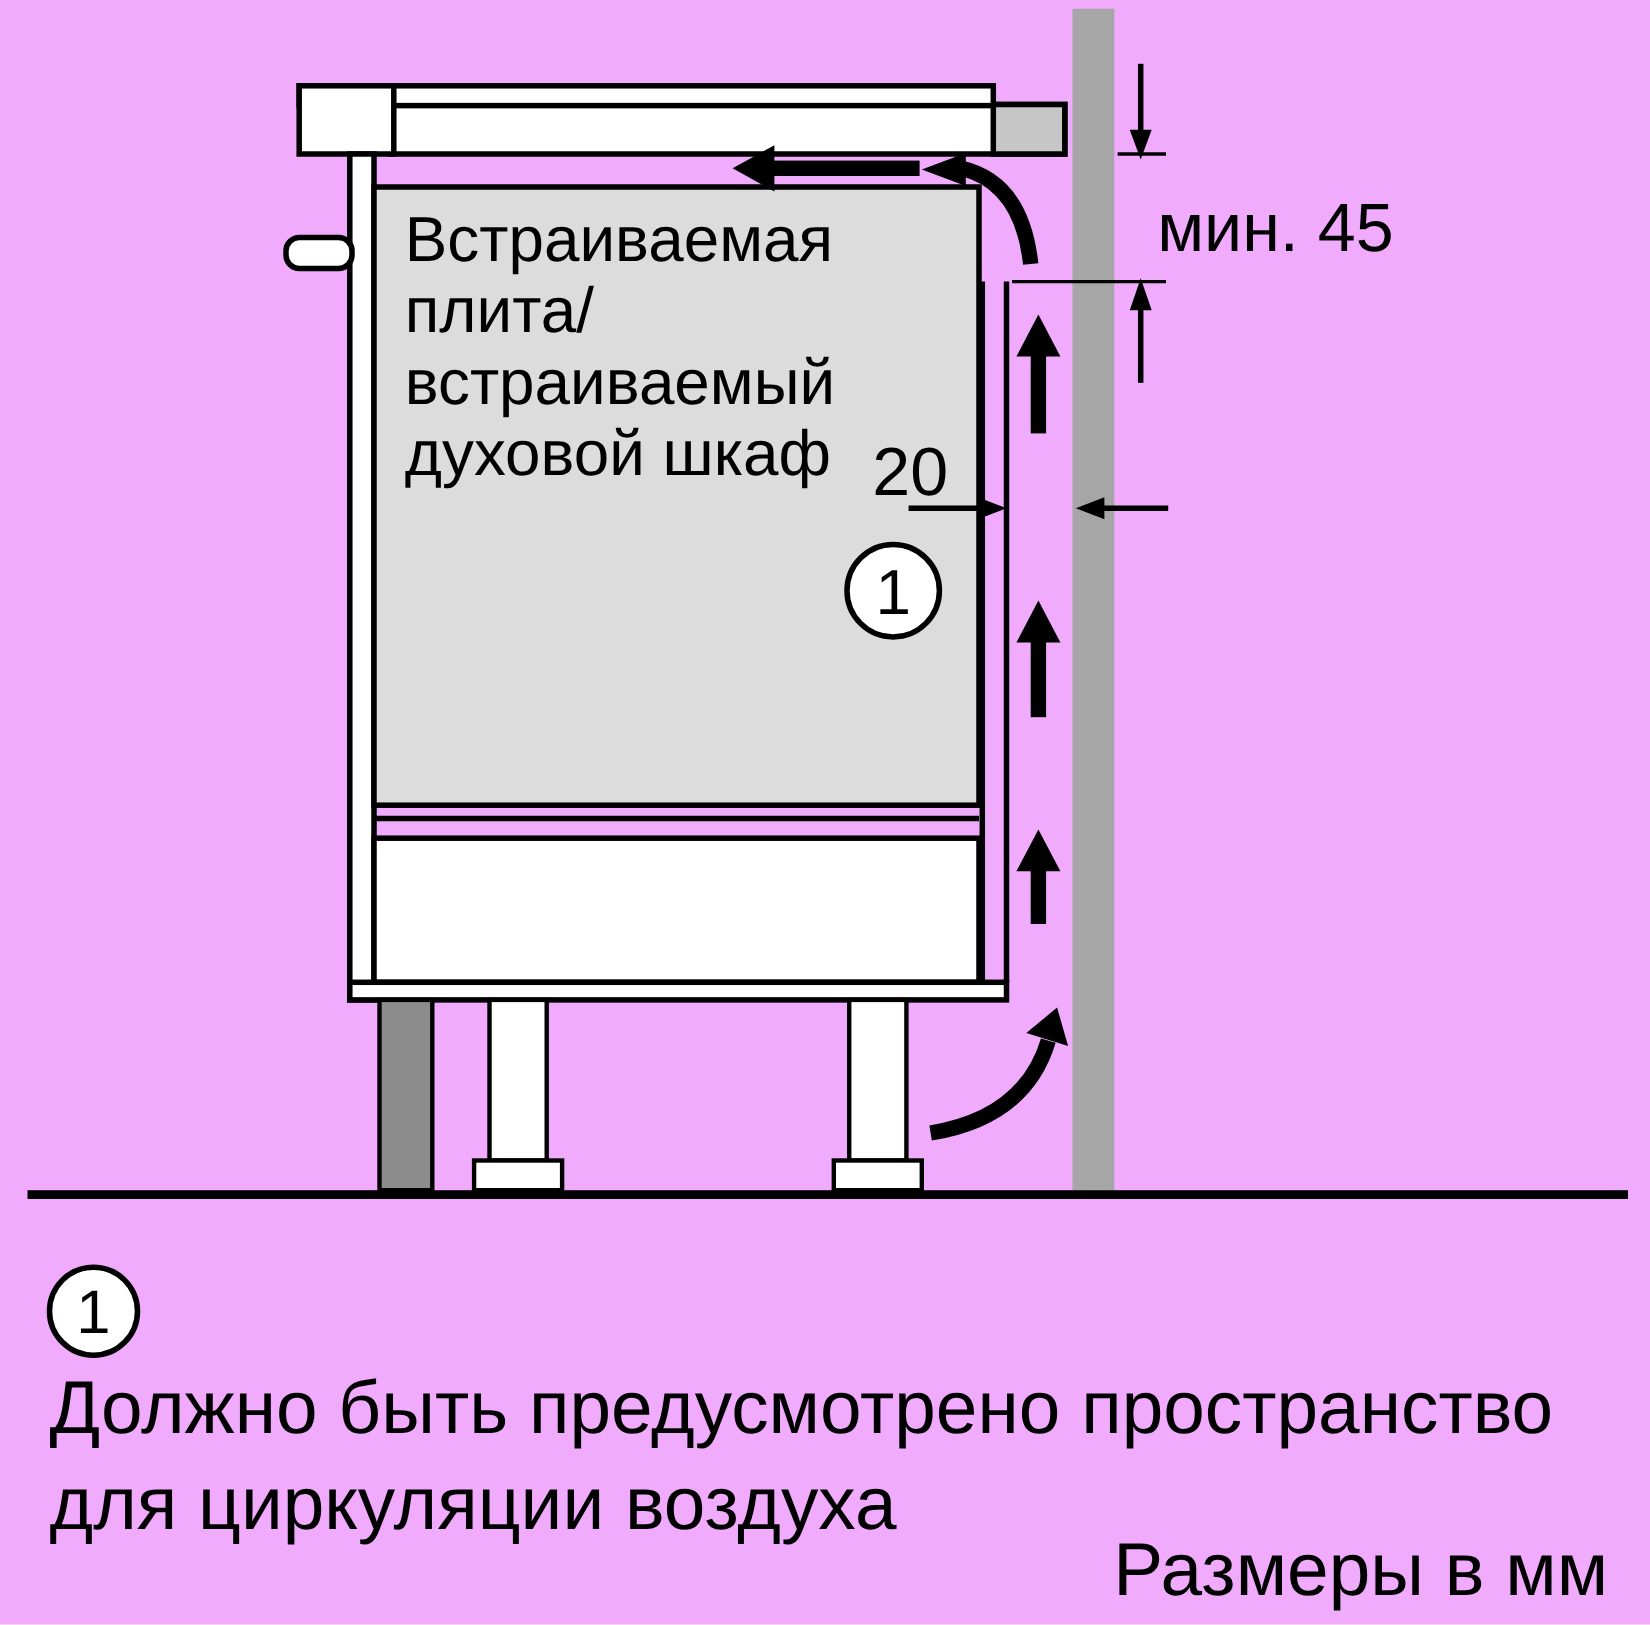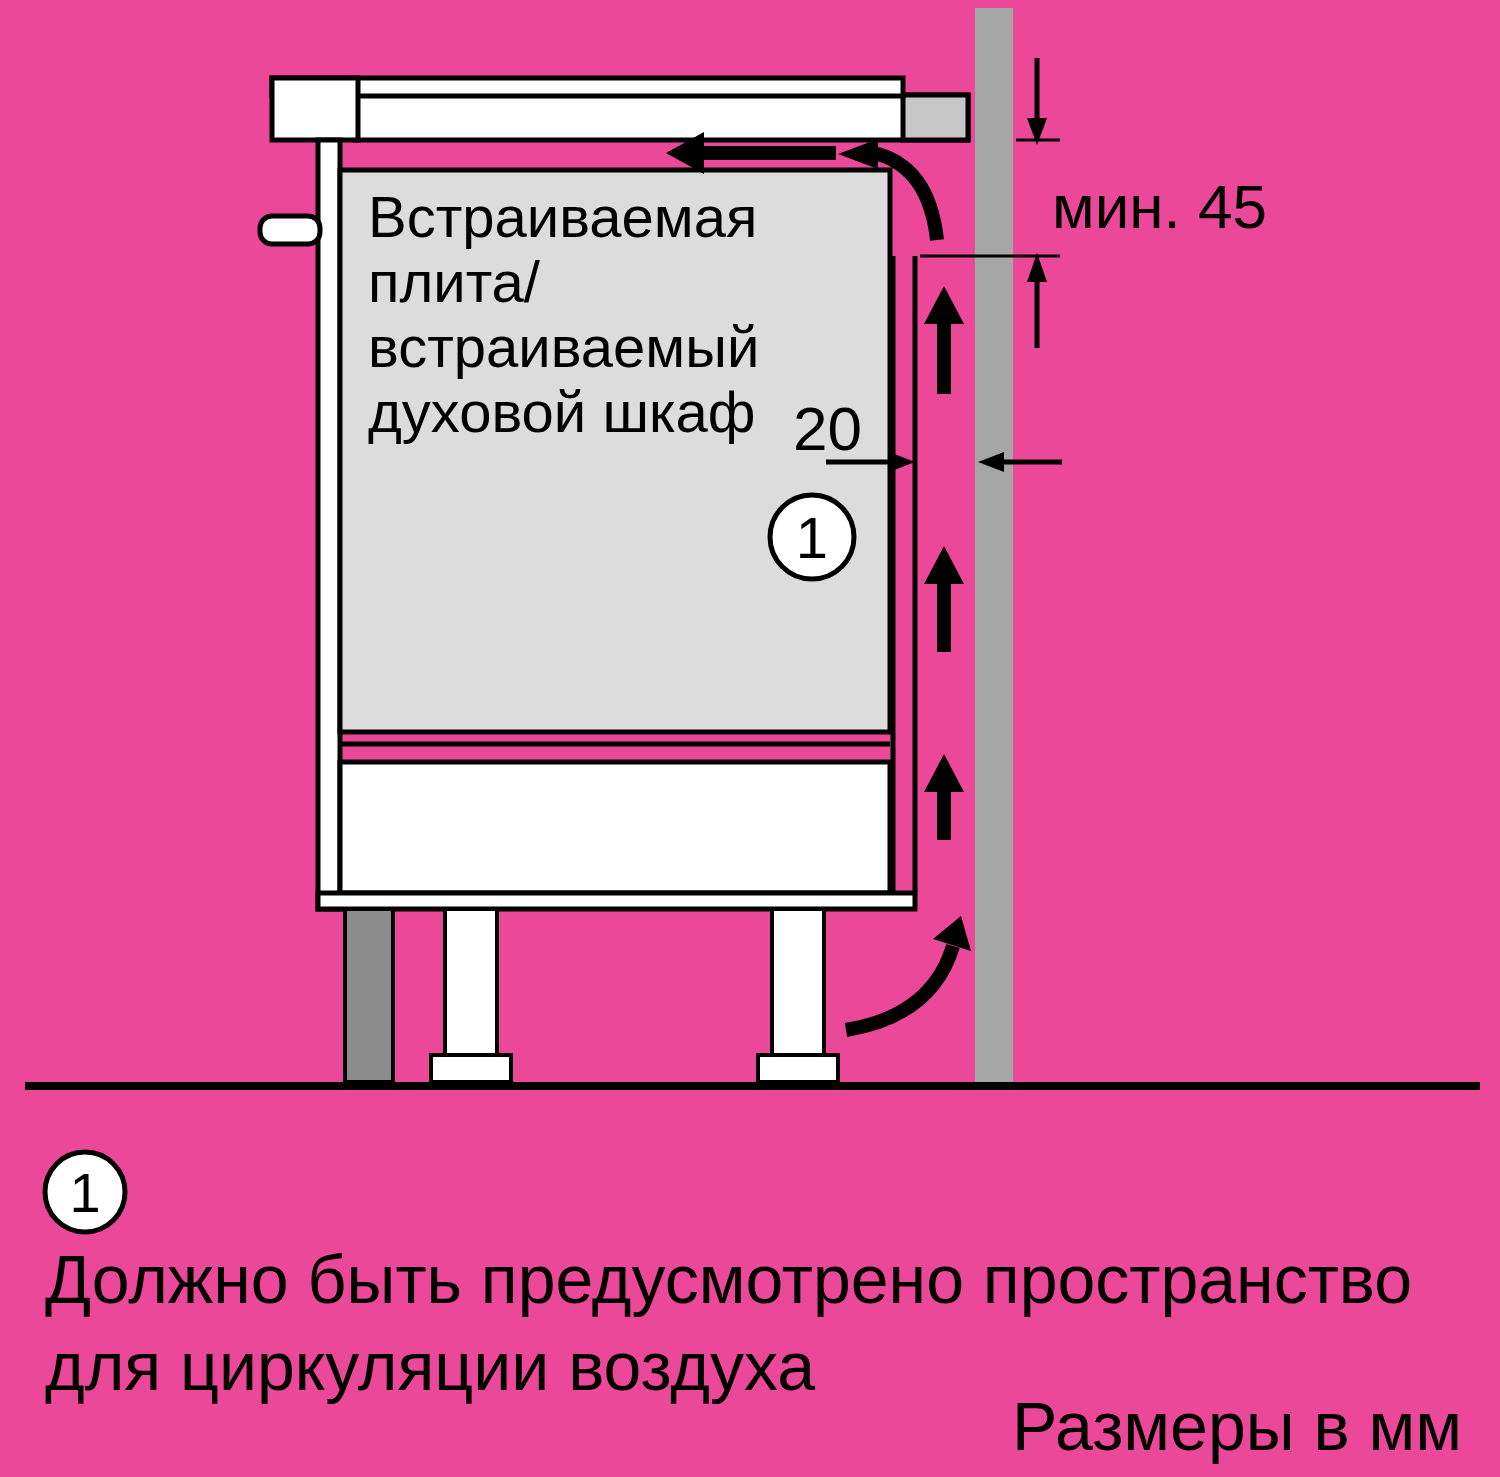--- a/index.html
+++ b/index.html
@@ -4,21 +4,21 @@
 <style>
   html, body {
     margin: 0;
     padding: 0;
     background: #ffffff;
   }
   .canvas {
     position: relative;
     width: 1500px;
     height: 1477px;
-    background: #ec4899;
+    background: #f0abfc;
     overflow: hidden;
   }
   svg {
     display: block;
   }
   svg text {
     font-family: "Liberation Sans", sans-serif;
     fill: #000000;
   }
   .t-label   { font-size: 58px; }

